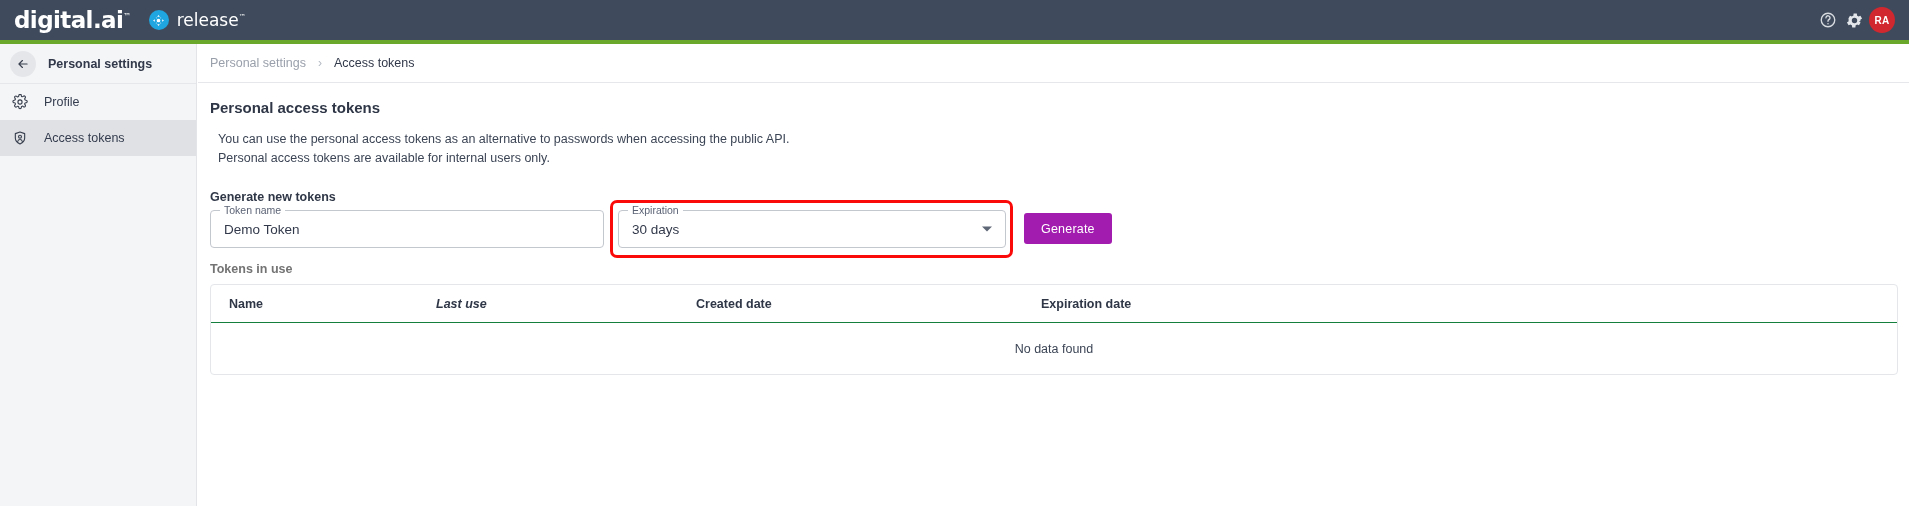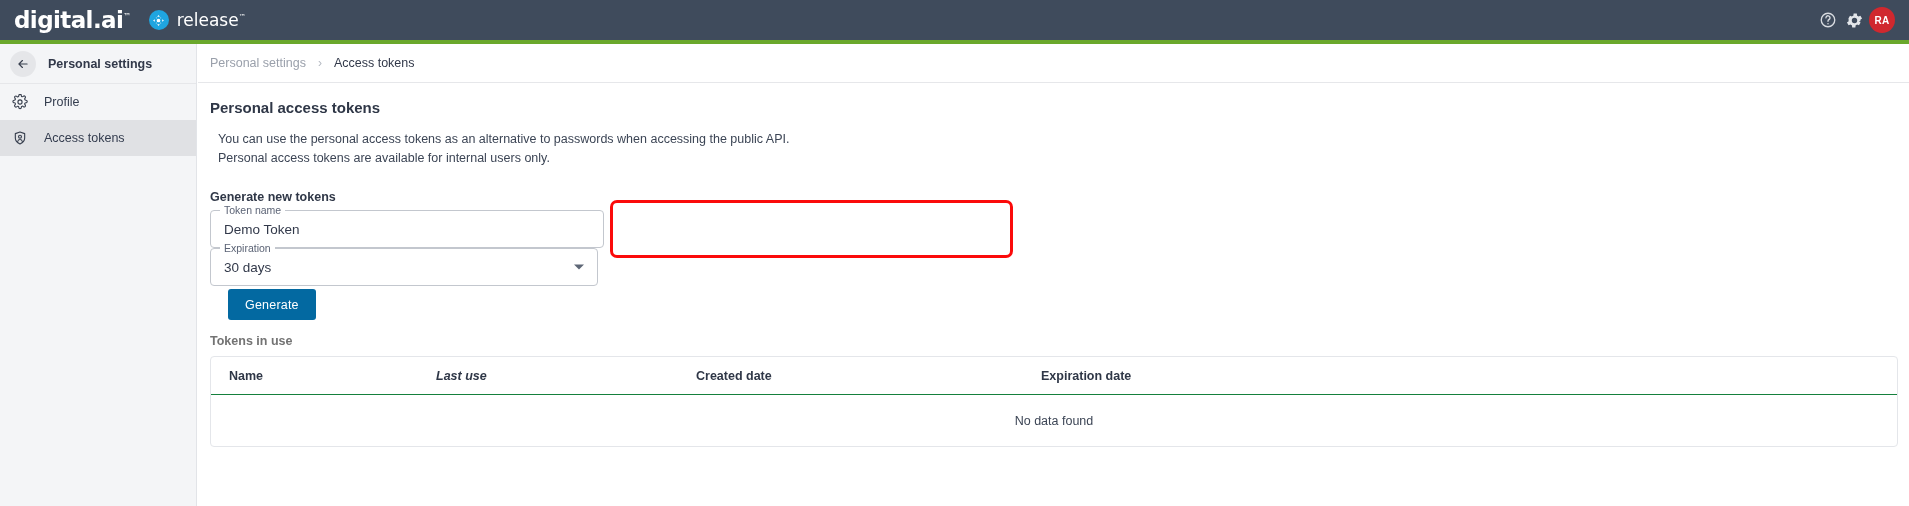--- a/index.html
+++ b/index.html
@@ -93,21 +93,21 @@
   .crumb-sep { color: #b4b9c2; font-size: 12px; }
   .crumb-cur { font-size: 12.5px; color: #32394a; }
 
   .content { padding: 16px 12px 0 12px; position: relative; }
   .page-title { font-size: 15px; font-weight: bold; color: #2f3747; margin-bottom: 14px; }
   .desc-line { font-size: 12.5px; color: #3c4555; line-height: 19px; margin-left: 8px; }
 
   .section-label { font-size: 12.5px; font-weight: bold; color: #2f3747; margin-top: 22px; }
 
   
-  .form-row { display: flex; align-items: flex-start; margin-top: 6px; position: relative; flex-direction: column; }
+  .form-row { display: flex; align-items: flex-start; margin-top: 6px; position: relative; }
   .field {
     position: relative; height: 38px; border: 1px solid #c3c7ce;
     border-radius: 4px; background: #fff; display: flex; align-items: center;
   }
   .field.token { width: 394px; }
   .field.expiry { width: 388px; }
   .field-legend {
     position: absolute; top: -7px; left: 9px; background: #fff;
     padding: 0 4px; font-size: 10.5px; color: #5b6375; line-height: 12px;
   }
@@ -119,21 +119,21 @@
   }
   .gap { width: 14px; flex: none; }
 
   .highlight-box {
     position: absolute; border: 3px solid #fb0a0a; border-radius: 7px;
     pointer-events: none;
   }
 
   .gen-btn {
     margin-left: 18px; height: 31px; padding: 0 17px; margin-top: 3px;
-    background: #0369a1; color: #fff; border: none; border-radius: 3px;
+    background: #a21caf; color: #fff; border: none; border-radius: 3px;
     font-size: 12.5px; font-family: "Liberation Sans", sans-serif;
     cursor: pointer; letter-spacing: .2px;
   }
 
   
   .table-label { font-size: 12.5px; font-weight: bold; color: #737373; margin-top: 14px; }
   .table-wrap {
     margin-top: 8px; width: 1688px; border: 1px solid #e4e6ea;
     border-radius: 4px; background: #fff;
   }

